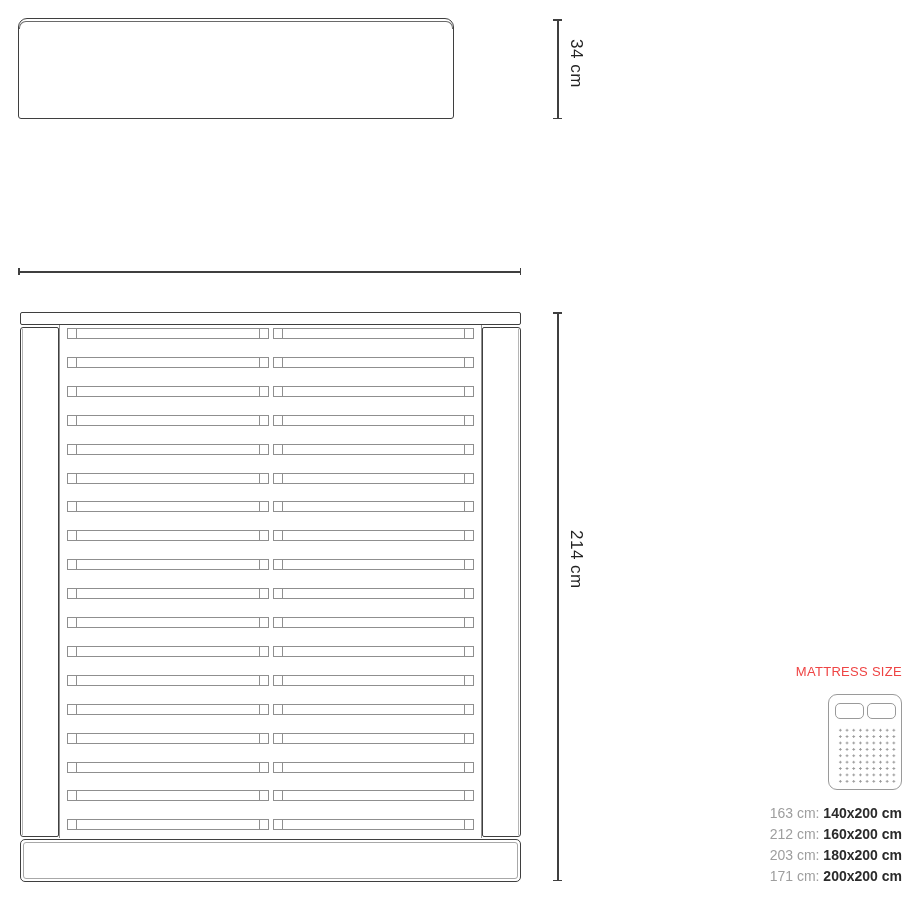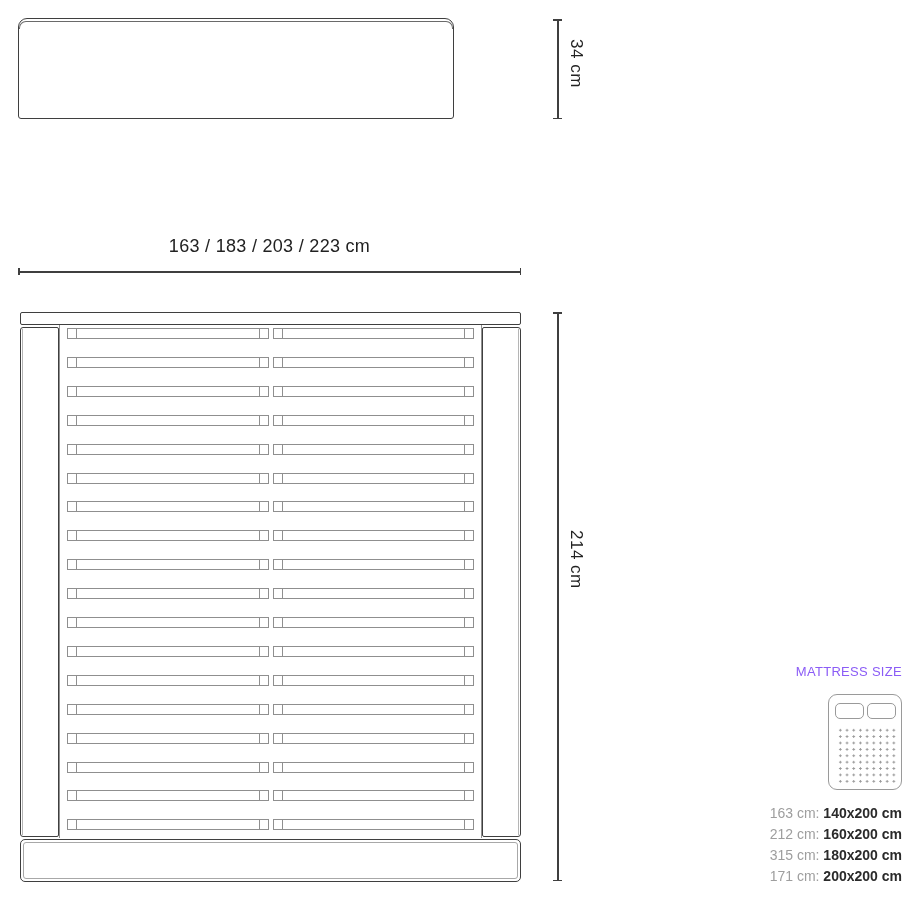--- a/index.html
+++ b/index.html
@@ -111,21 +111,21 @@
   }
 
   #dim-34  { left: 557px; top: 19px;  height: 100px; }
   #dim-34 .vdim-text { top: 20px; }
   #dim-214 { left: 557px; top: 312px; height: 569px; }
   #dim-214 .vdim-text { top: 218px; }
 
   
   #legend-title {
     top: 664px; right: 18px;
-    font-size: 13px; color: #8b5cf6; letter-spacing: 0.3px;
+    font-size: 13px; color: #ef4444; letter-spacing: 0.3px;
   }
   #mattress-icon {
     left: 828px; top: 694px; width: 74px; height: 96px;
     border: 1.5px solid #9a9a9a; border-radius: 9px; background: #fff;
   }
   .pillow {
     position: absolute; top: 8px; width: 29px; height: 16px;
     border: 1.3px solid #9a9a9a; border-radius: 5px; background: #fff;
   }
   .pillow-left { left: 6px; }
@@ -151,21 +151,20 @@
 
   <div class="abs" id="headboard">
     <div class="edge-line"></div>
   </div>
 
   <div class="abs dim-v" id="dim-34">
     <span class="vline"></span>
     <span class="vdim-text">34 cm</span>
   </div>
 
-  <div class="abs" id="dim-width-label">163 / 183 / 203 / 223 cm</div>
   <div class="abs hline" id="dim-width-line" style="left:18px; top:271px; width:503px;"></div>
 
   <div class="abs" id="top-bar"></div>
 
   <div class="abs rail" id="rail-left">
     <div class="inner-v"></div>
   </div>
   <div class="abs rail" id="rail-right">
     <div class="inner-v"></div>
   </div>
@@ -259,17 +258,17 @@
 
   <div class="abs" id="mattress-icon">
     <div class="pillow pillow-left"></div>
     <div class="pillow pillow-right"></div>
     <div class="dots"></div>
   </div>
 
   <div class="abs" id="size-table">
     <div class="size-row"><span class="frame-size">163 cm:</span> <span class="mattress-size">140x200 cm</span></div>
     <div class="size-row"><span class="frame-size">212 cm:</span> <span class="mattress-size">160x200 cm</span></div>
-    <div class="size-row"><span class="frame-size">315 cm:</span> <span class="mattress-size">180x200 cm</span></div>
+    <div class="size-row"><span class="frame-size">203 cm:</span> <span class="mattress-size">180x200 cm</span></div>
     <div class="size-row"><span class="frame-size">171 cm:</span> <span class="mattress-size">200x200 cm</span></div>
   </div>
 
 </div>
 
 </body></html>

